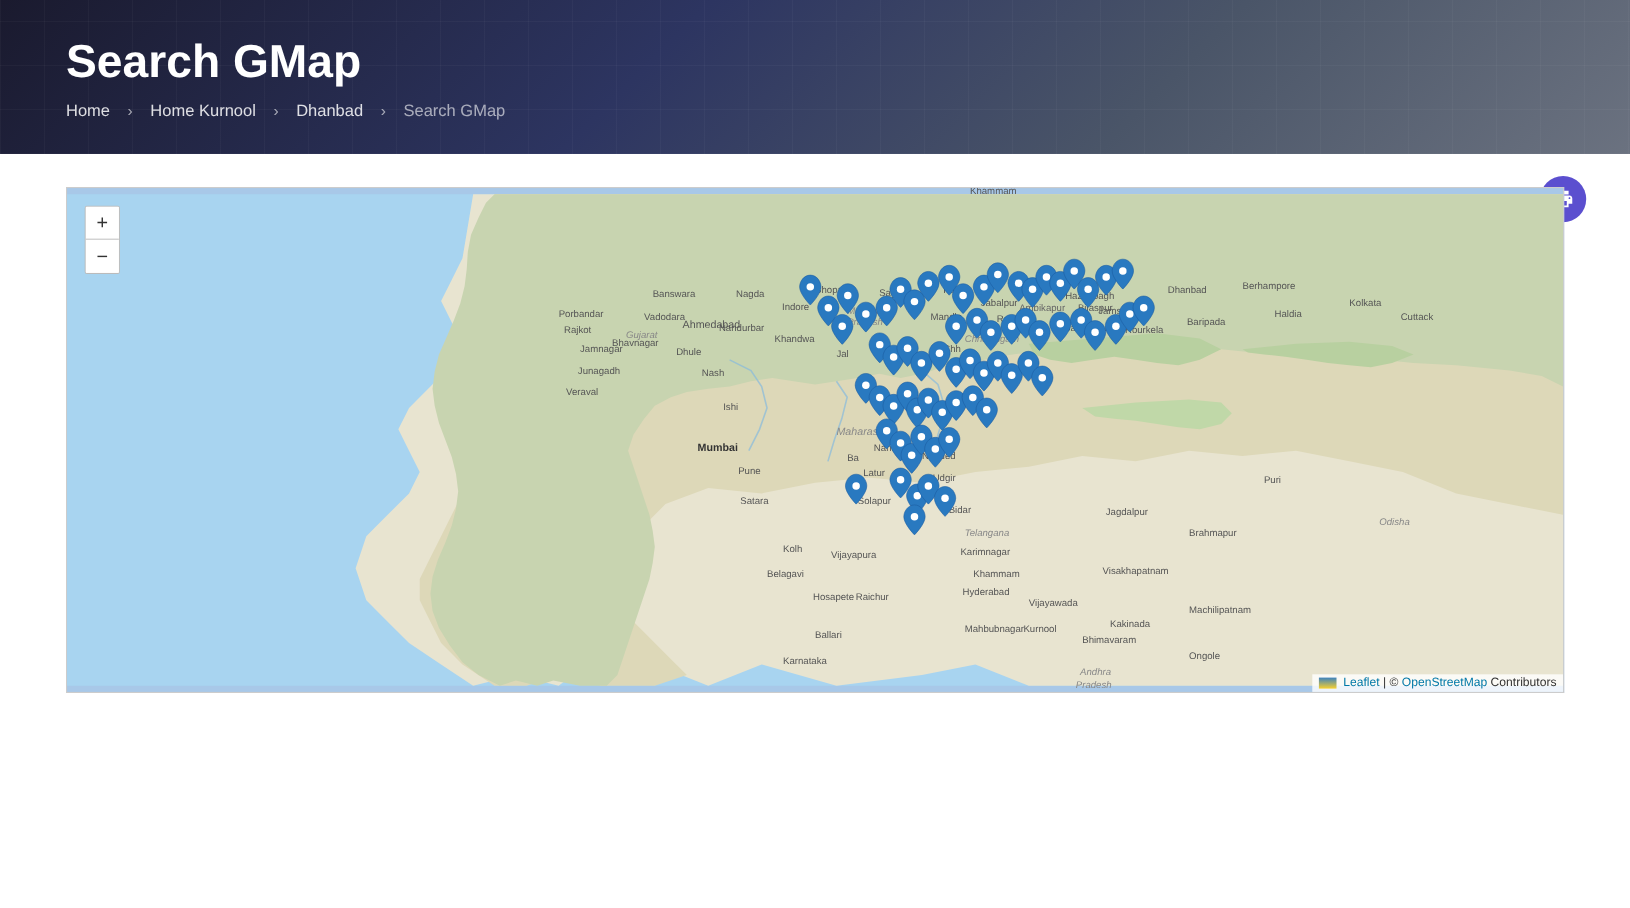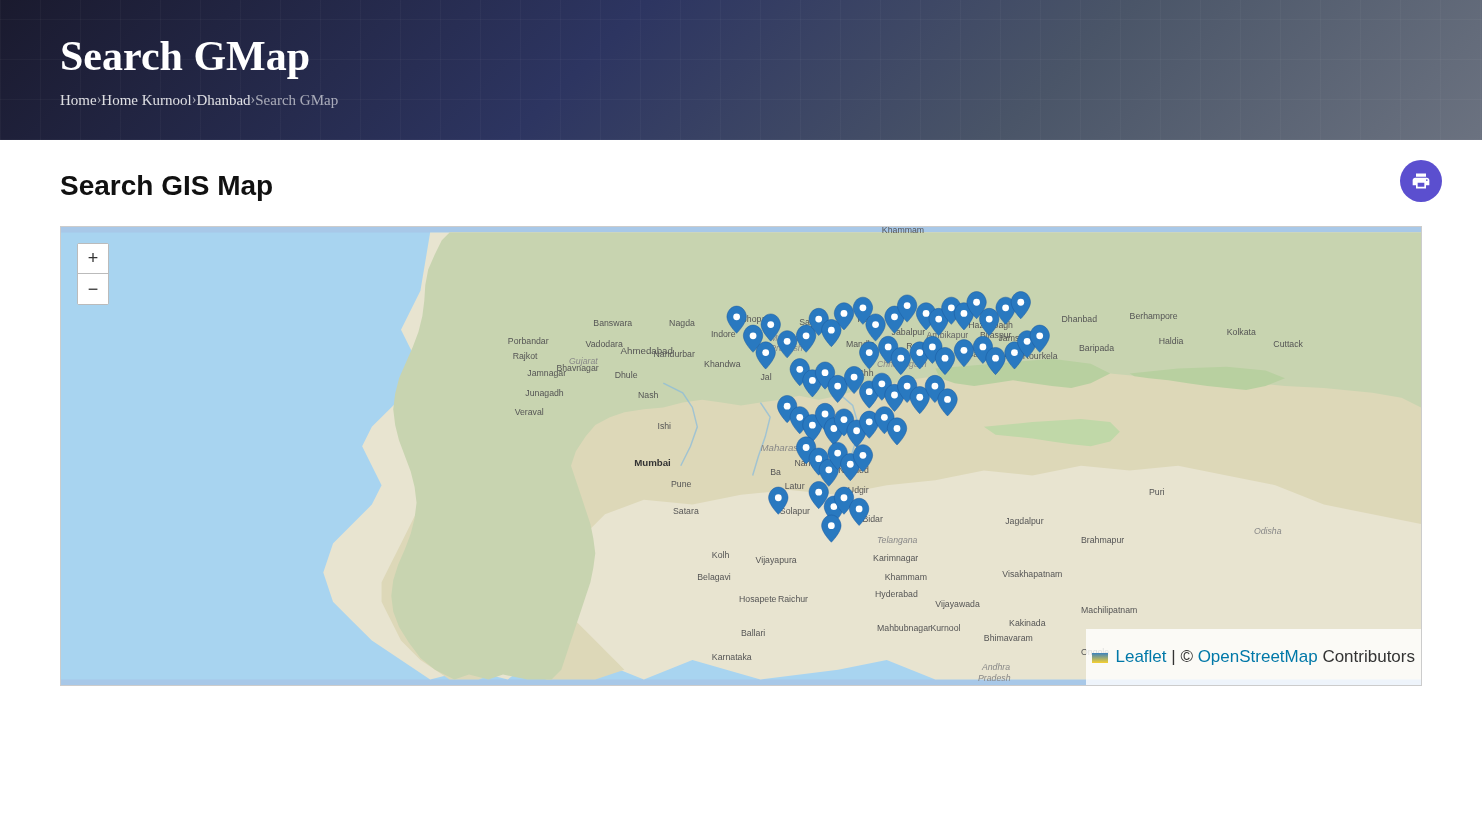--- a/index.html
+++ b/index.html
@@ -8,42 +8,41 @@
     
     .header {
       position: relative;
       height: 140px;
       background: linear-gradient(135deg, #1a1a2e 0%, #2d3561 40%, #4a5568 70%, #6b7280 100%);
       overflow: hidden;
       display: flex;
       flex-direction: column;
       justify-content: center;
       padding: 20px 60px;
-      font-family: Liberation Serif, serif;
     }
     .header::before {
       content: '';
       position: absolute;
       top: 0; left: 0; right: 0; bottom: 0;
       background-image: 
         repeating-linear-gradient(90deg, rgba(255,255,255,0.03) 0px, rgba(255,255,255,0.03) 1px, transparent 1px, transparent 40px),
         repeating-linear-gradient(0deg, rgba(255,255,255,0.03) 0px, rgba(255,255,255,0.03) 1px, transparent 1px, transparent 40px);
     }
     .header-title {
       font-size: 42px;
       font-weight: 700;
       color: #fff;
       position: relative;
       z-index: 1;
       margin-bottom: 12px;
     }
     .breadcrumb {
       display: flex;
       align-items: center;
-      gap: 0;
+      gap: 16px;
       position: relative;
       z-index: 1;
     }
     .breadcrumb-item {
       font-size: 15px;
       color: rgba(255,255,255,0.85);
     }
     .breadcrumb-item.active {
       color: rgba(255,255,255,0.6);
     }
@@ -119,22 +118,22 @@
       border-bottom: 1px solid #bbb;
     }
     .zoom-btn:last-child { border-bottom: none; }
 
     
     .map-attribution {
       position: absolute;
       bottom: 0;
       right: 0;
       background: rgba(255,255,255,0.8);
-      padding: 18px 6px;
-      font-size: 17px;
+      padding: 2px 6px;
+      font-size: 11px;
       color: #333;
       z-index: 10;
     }
 
     
     .map-svg {
       width: 100%;
       height: 100%;
     }
 
@@ -159,21 +158,20 @@
   </nav>
 </div>
 
 <div class="main-content">
   <button class="print-btn" title="Print">
     <svg width="20" height="20" viewBox="0 0 24 24" fill="white">
       <path d="M19 8H5c-1.66 0-3 1.34-3 3v6h4v4h12v-4h4v-6c0-1.66-1.34-3-3-3zm-3 11H8v-5h8v5zm3-7c-.55 0-1-.45-1-1s.45-1 1-1 1 .45 1 1-.45 1-1 1zm-1-9H6v4h12V3z"></path>
     </svg>
   </button>
 
-  <h2 class="section-title">Search GIS Map</h2>
 
   <div class="map-container">
     
     <div class="map-zoom">
       <button class="zoom-btn">+</button>
       <button class="zoom-btn">−</button>
     </div>
 
     
     <svg class="map-svg" viewBox="0 0 1400 460" xmlns="http://www.w3.org/2000/svg">

